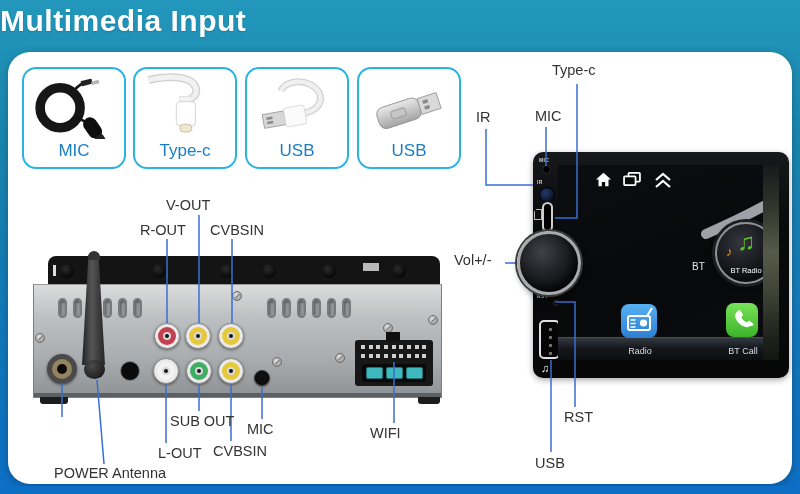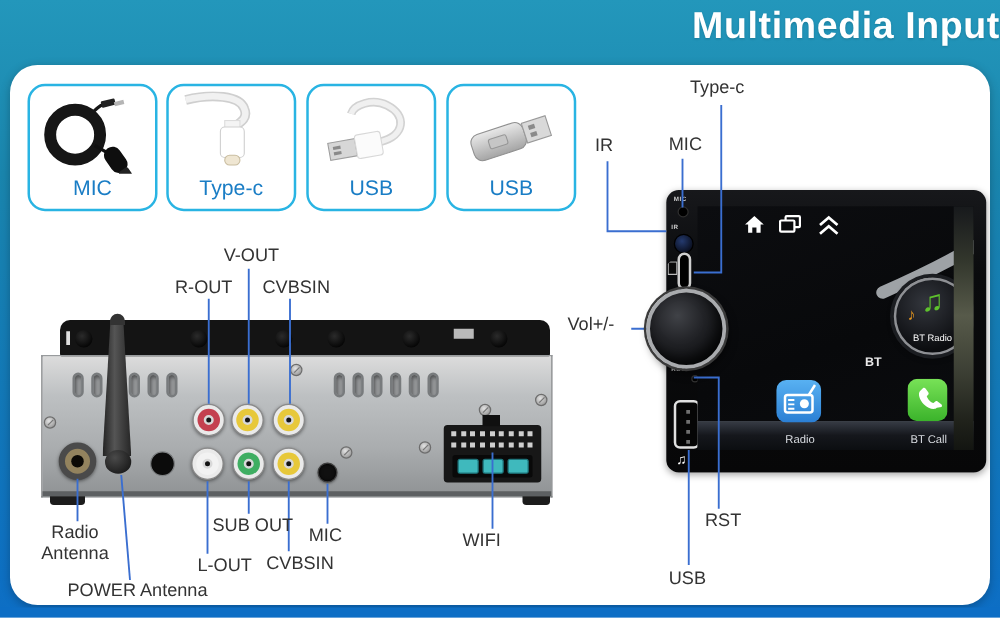--- a/index.html
+++ b/index.html
@@ -1,19 +1,19 @@
 <!DOCTYPE html>
 <html><head>
 <meta charset="utf-8">
 <style>
   html,body{margin:0;padding:0;}
   body{width:800px;height:494px;overflow:hidden;font-family:"Liberation Sans",sans-serif;
        background:linear-gradient(180deg,#2397bb 0%,#1a86ae 28%,#1277b9 68%,#0d6ec5 100%);}
   .stage{position:relative;width:800px;height:494px;}
-  .header-title{position:absolute;left:0;top:4px;width:800px;text-align:right;
+  .header-title{position:absolute;left:0;top:4px;width:800px;text-align:left;
        color:#fff;font-size:30px;font-weight:700;letter-spacing:.5px;text-shadow:0 1px 2px rgba(0,0,0,.18);}
   .panel{position:absolute;left:8px;top:52px;width:784px;height:432px;background:#fff;
        border-radius:22px;overflow:hidden;box-shadow:0 2px 8px rgba(0,0,0,.25);}
 
   
   .abox{position:absolute;top:15px;width:104px;height:102px;background:#fff;border:2px solid #29b4e3;
        border-radius:14px;box-sizing:border-box;}
   .abox .aimg{position:absolute;left:2px;top:4px;width:96px;height:66px;}
   .abox .albl{position:absolute;left:0;bottom:6px;width:100%;text-align:center;
        color:#1a7dc5;font-size:17px;}
@@ -90,21 +90,21 @@
   .screen{position:absolute;left:25px;top:13px;width:221px;height:195px;overflow:hidden;background:
        linear-gradient(160deg,#0c0d10 0%,#08090b 55%,#0b0c0f 100%);}
   .sicon{position:absolute;top:7px;}
   .swoosh{position:absolute;left:0;top:0;}
   .btm{position:absolute;left:157px;top:57px;width:62px;height:62px;border-radius:50%;
        background:radial-gradient(circle at 40% 32%,#33363d,#0b0c0f 72%);
        border:2px solid #8e9094;box-sizing:border-box;box-shadow:0 0 0 3px #1b1d21,0 2px 5px rgba(0,0,0,.6);}
   .btm .n1{position:absolute;left:20px;top:4px;font-size:24px;color:#5ec22d;}
   .btm .n2{position:absolute;left:9px;top:20px;font-size:13px;color:#e2941f;}
   .btm .cap{position:absolute;left:0;bottom:7px;width:100%;text-align:center;color:#fff;font-size:7.5px;}
-  .btlbl{position:absolute;left:134px;top:120px;color:#e8e8e8;font-size:10px;font-weight:700;}
+  .btlbl{position:absolute;left:134px;top:96px;color:#e8e8e8;font-size:10px;font-weight:400;}
   .dock{position:absolute;left:0;top:172px;width:221px;height:23px;
        background:linear-gradient(180deg,#343942 0%,#15171c 45%,#0b0d10 100%);border-top:1px solid #4a505a;}
   .appico{position:absolute;}
   .applbl{position:absolute;top:181px;width:70px;text-align:center;color:#d9dce1;font-size:9px;}
   .scape{position:absolute;left:205px;top:0;width:16px;height:195px;
        background:linear-gradient(180deg,#17191c 0%,#32362c 22%,#575a4a 45%,#3c3f34 68%,#20221b 88%,#131511 100%);}
   .bottom-bar{position:absolute;left:0;top:486px;width:800px;height:8px;background:#0d6ec5;}
 </style>
 </head>
 <body>
@@ -345,24 +345,23 @@
       </g>
     </svg>
 
     <div class="ann" style="left:544px;top:10px">Type-c</div>
     <div class="ann" style="left:468px;top:57px">IR</div>
     <div class="ann" style="left:527px;top:56px">MIC</div>
     <div class="ann" style="left:446px;top:200px">Vol+/-</div>
     <div class="ann" style="left:556px;top:357px">RST</div>
     <div class="ann" style="left:527px;top:403px">USB</div>
 
-    <div class="ann" style="left:171px;top:145px">V-OUT</div>
+    <div class="ann" style="left:158px;top:145px">V-OUT</div>
     <div class="ann" style="left:132px;top:170px">R-OUT</div>
     <div class="ann" style="left:202px;top:170px">CVBSIN</div>
-    <div class="ann" style="left:12px;top:366px;width:80px;white-space:normal;text-align:center;line-height:1.15">Radio Antenna</div>
     <div class="ann" style="left:46px;top:413px">POWER Antenna</div>
     <div class="ann" style="left:150px;top:393px">L-OUT</div>
     <div class="ann" style="left:162px;top:361px">SUB OUT</div>
     <div class="ann" style="left:205px;top:391px">CVBSIN</div>
     <div class="ann" style="left:239px;top:369px">MIC</div>
     <div class="ann" style="left:362px;top:373px">WIFI</div>
   </div>
 
   <div class="bottom-bar"></div>
 </div>

